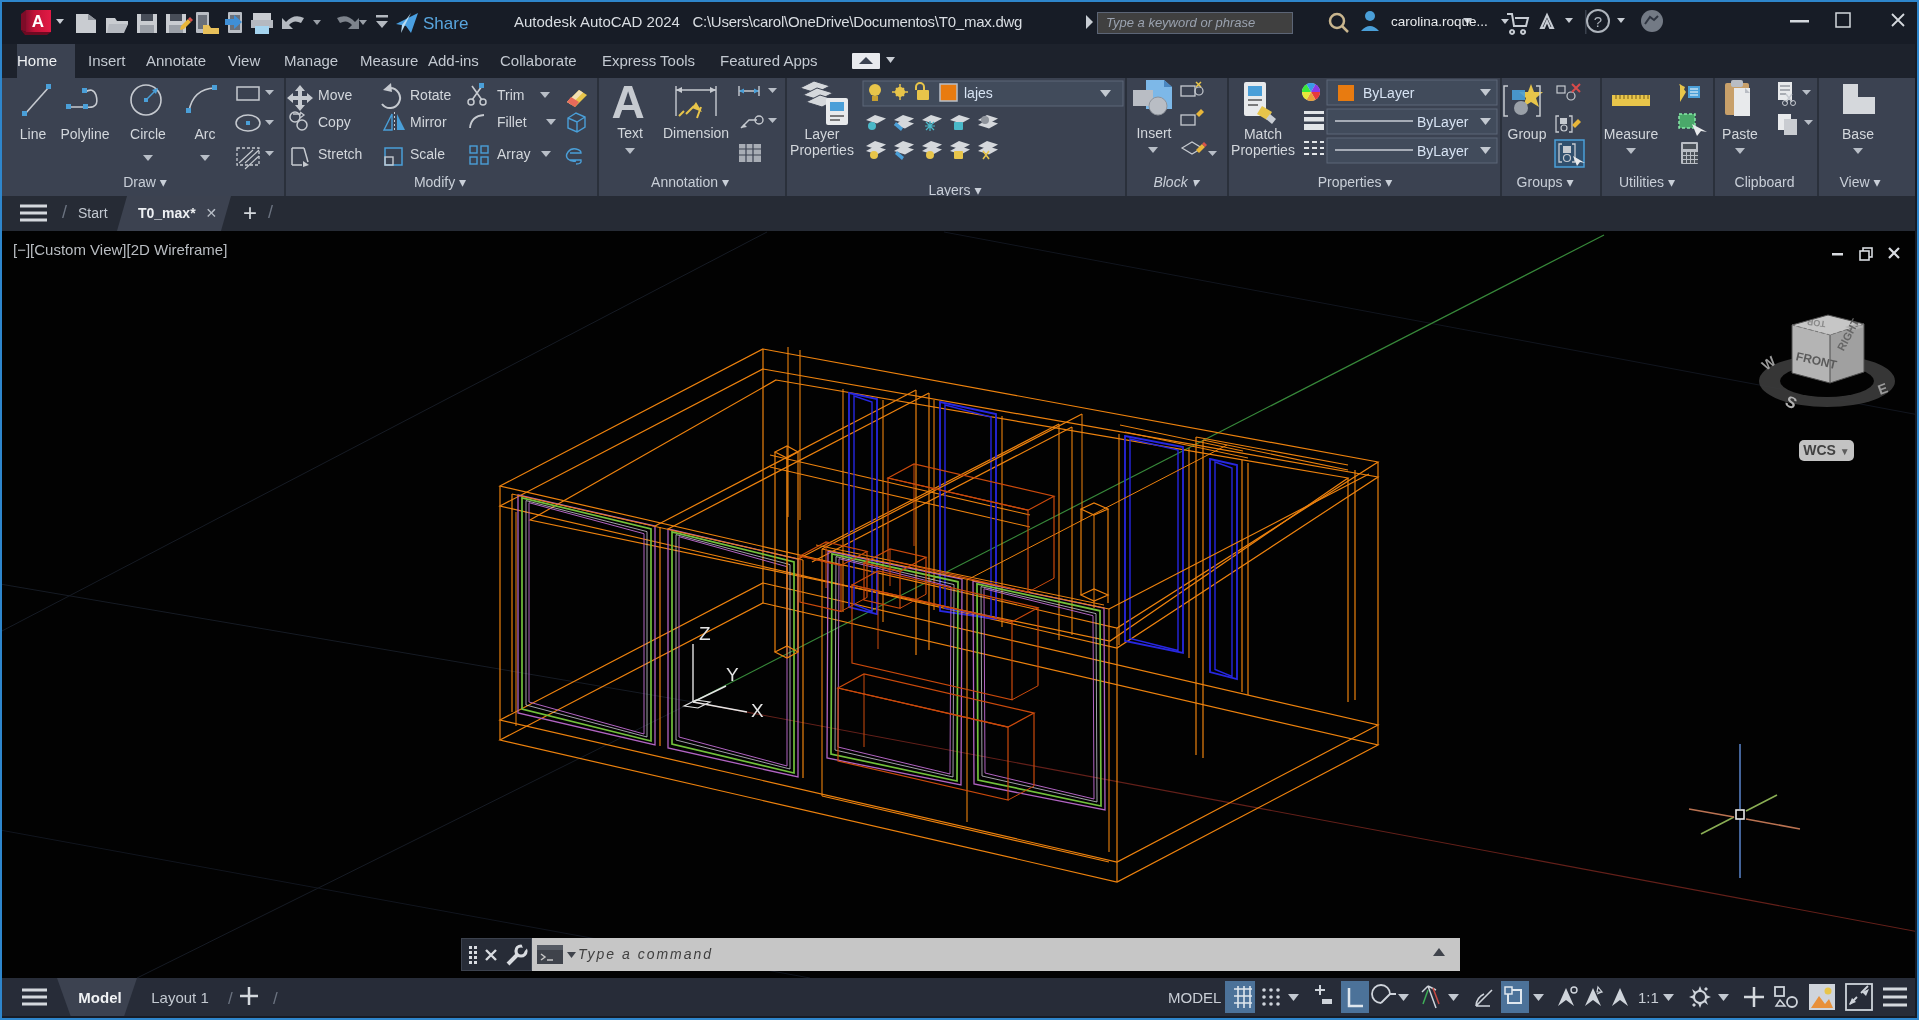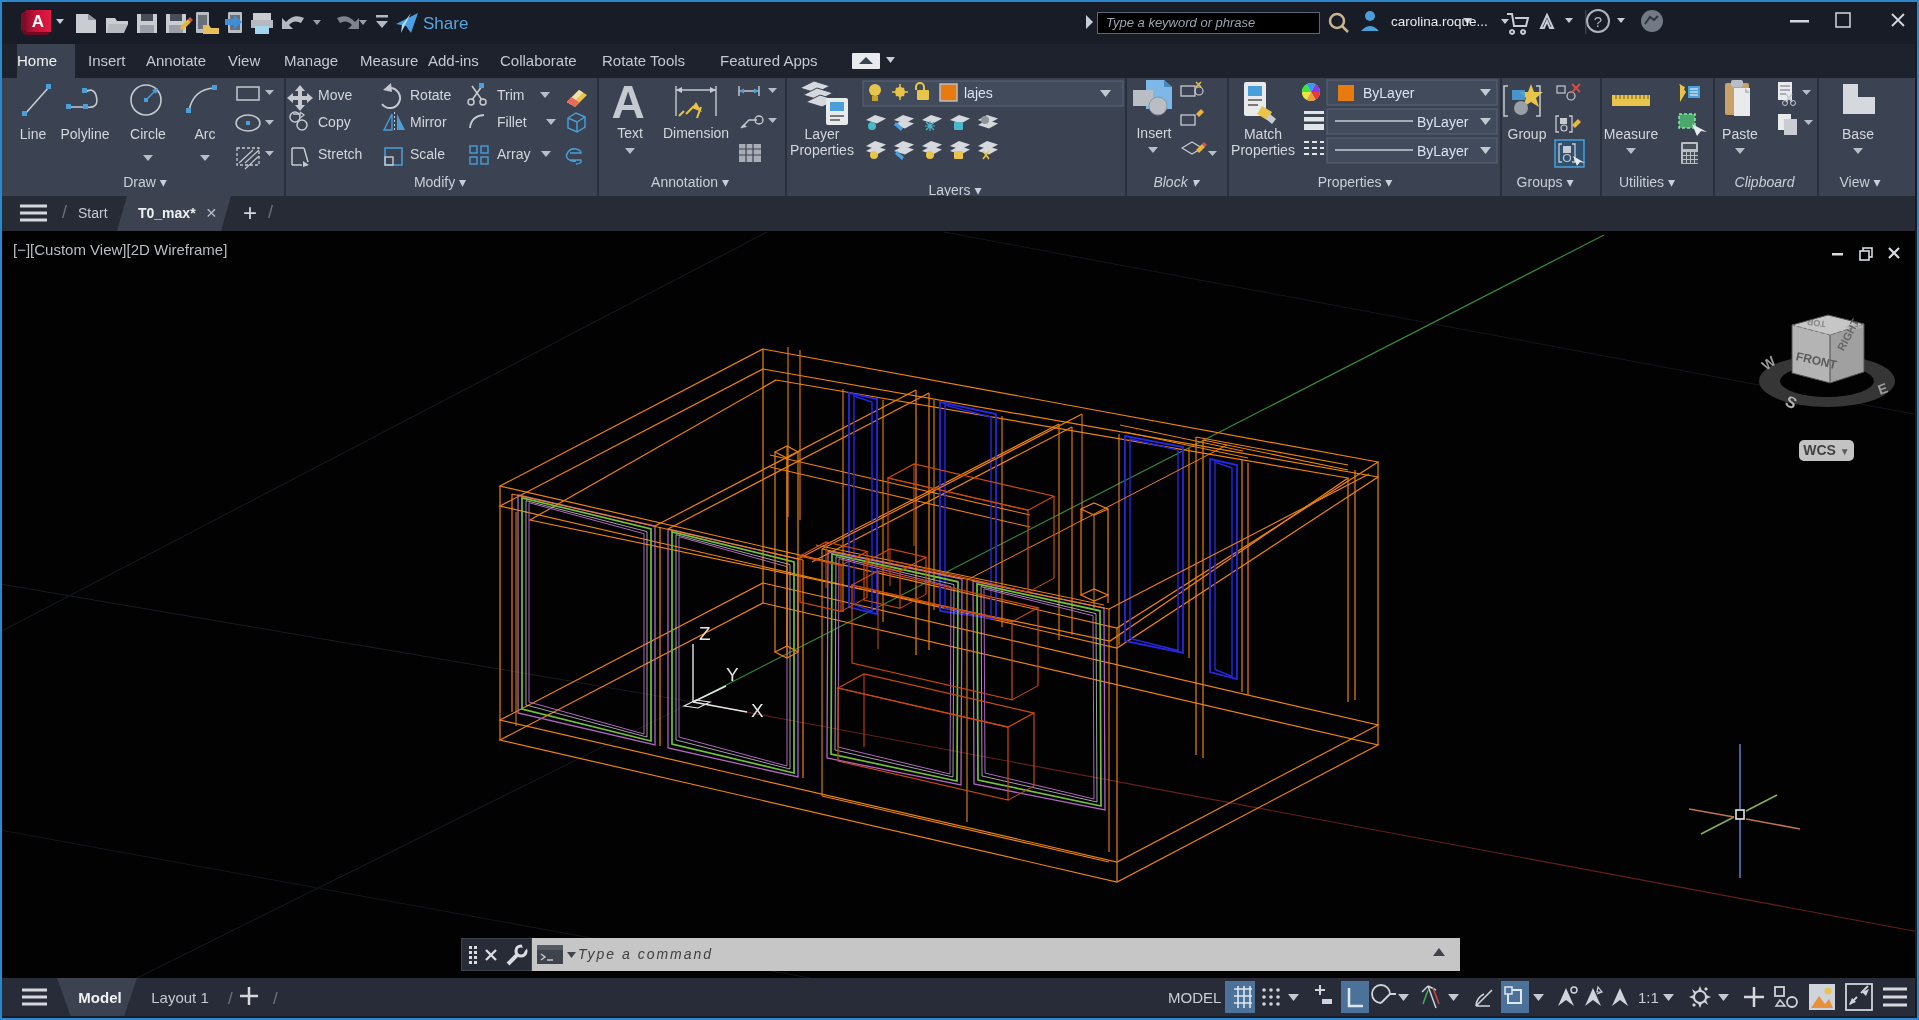--- a/index.html
+++ b/index.html
@@ -3,21 +3,21 @@
 <meta charset="utf-8">
 <style>
   * { margin:0; padding:0; box-sizing:border-box; }
   html,body { width:1919px; height:1020px; overflow:hidden; background:#000; }
   body { font-family:"Liberation Sans", sans-serif; position:relative; }
   #win { position:absolute; left:0; top:0; width:1919px; height:1020px; background:#171c26;
          }
   
   #titlebar { position:absolute; left:0; top:0; width:1915px; height:44px; background:#171c26; }
   #title-text { position:absolute; left:514px; top:13px; color:#d9dde2; font-size:15px; white-space:nowrap; }
-  #searchbox { position:absolute; left:1097px; top:12px; width:223px; height:22px; background:#000000;
+  #searchbox { position:absolute; left:1097px; top:12px; width:196px; height:22px; background:#404040;
                border:1px solid #5c6576; color:#9aa2af; font-style:italic; font-size:13px; line-height:20px; padding-left:8px;}
   #username { position:absolute; left:1391px; top:14px; color:#e8eaec; font-size:13.5px; width:103px; overflow:hidden; white-space:nowrap; }
   
   #tabrow { position:absolute; left:0; top:44px; width:1915px; height:34px; background:#1d222c; }
   .rtab { position:absolute; top:0; height:34px; color:#c3c9d1; font-size:15px; line-height:34px; text-align:left; }
   .rtab.active { background:#3b4251; color:#f0f2f4; }
   
   #ribbon { position:absolute; left:0; top:78px; width:1915px; height:118px; background:#3b4251; }
   .psep { position:absolute; top:0; width:2px; height:118px; background:#2a303b; }
   .plabel { position:absolute; top:92px; height:26px; color:#c9cfd8; font-size:14px; line-height:24px; text-align:center; }
@@ -88,20 +88,21 @@
       <path d="M355,22 q-8,-9 -18,-4 l3,5 q7,-4 12,2 l-4,4 h11 v-11 z" fill="#7d838c"></path>
       <path d="M359,20 l8,0 l-4,5 z" fill="#9aa0a8"></path>
 
       <rect x="376" y="15" width="12" height="2.5" fill="#b4b9c0"></rect>
       <path d="M376,21 l12,0 l-6,7 z" fill="#b4b9c0"></path>
 
       <path d="M396,24 l22,-11 l-7,20 l-5,-7 z" fill="#4aa0e2"></path>
       <path d="M411,13 l-9,12 l-1,8 l3,-6 z" fill="#b9ddf4"></path>
       <text x="423" y="29" font-size="17" fill="#58a5dd">Share</text>
     </svg>
+    <span id="title-text">Autodesk AutoCAD 2024&nbsp;&nbsp;&nbsp;<span style="letter-spacing:-0.25px;">C:\Users\carol\OneDrive\Documentos\T0_max.dwg</span></span>
     <svg width="40" height="44" style="position:absolute;left:1072px;top:0">
         <path d="M14,15 l7,7 l-7,7 z" fill="#c8cdd4"></path>
       </svg>
     <div id="searchbox">Type a keyword or phrase</div>
     <svg width="770" height="44" style="position:absolute;left:1325px;top:0">
       <circle cx="12" cy="21" r="7" fill="none" stroke="#c8b58e" stroke-width="2.5"></circle>
       <path d="M17,26 l6,6" stroke="#c8b58e" stroke-width="2.5"></path>
       <circle cx="45" cy="16" r="5" fill="#4a9fd8"></circle>
       <path d="M36,31 q9,-10 18,0 z" fill="#4a9fd8"></path>
       <path d="M138,18 l9,0 l-4.5,6 z" fill="#c8cdd4"></path>
@@ -127,21 +128,21 @@
   </div>
   <div id="tabrow">
     <div class="rtab active" style="left:17px;width:58px;">Home</div>
     <div class="rtab" style="left:88px;width:45px;">Insert</div>
     <div class="rtab" style="left:146px;width:68px;">Annotate</div>
     <div class="rtab" style="left:228px;width:42px;">View</div>
     <div class="rtab" style="left:284px;width:62px;">Manage</div>
     <div class="rtab" style="left:360px;width:54px;">Measure</div>
     <div class="rtab" style="left:428px;width:58px;">Add-ins</div>
     <div class="rtab" style="left:500px;width:88px;">Collaborate</div>
-    <div class="rtab" style="left:602px;width:104px;">Rotate Tools</div>
+    <div class="rtab" style="left:602px;width:104px;">Express Tools</div>
     <div class="rtab" style="left:720px;width:110px;">Featured Apps</div>
     <svg width="70" height="34" style="position:absolute;left:844px;top:0">
       <rect x="8" y="9" width="28" height="16" rx="1" fill="#e8eaee"></rect>
       <path d="M15,20 l7,-7 l7,7 z" fill="#3b4251"></path>
       <path d="M42,13 l9,0 l-4.5,6 z" fill="#c8cdd4"></path>
     </svg>
   </div>
   <div id="ribbon">
     <div class="psep" style="left:284px"></div>
     <div class="psep" style="left:597px"></div>
@@ -153,21 +154,21 @@
     <div class="psep" style="left:1713px"></div>
     <div class="psep" style="left:1817px"></div>
     <div class="plabel" style="left:90px;width:110px;">Draw <span class="dv">▾</span></div>
     <div class="plabel" style="left:385px;width:110px;">Modify <span class="dv">▾</span></div>
     <div class="plabel" style="left:635px;width:110px;">Annotation <span class="dv">▾</span></div>
     <div class="plabel" style="left:900px;width:110px;margin-top:8px;">Layers <span class="dv">▾</span></div>
     <div class="plabel" style="left:1121px;width:110px;font-style:italic;">Block <span class="dv">▾</span></div>
     <div class="plabel" style="left:1300px;width:110px;">Properties <span class="dv">▾</span></div>
     <div class="plabel" style="left:1490px;width:110px;">Groups <span class="dv">▾</span></div>
     <div class="plabel" style="left:1592px;width:110px;">Utilities <span class="dv">▾</span></div>
-    <div class="plabel" style="left:1712px;width:105px;font-style:italic;">Clipboard</div>
+    <div class="plabel" style="left:1712px;width:105px;">Clipboard</div>
     <div class="plabel" style="left:1818px;width:84px;">View <span class="dv">▾</span></div>
     <svg id="ribsvg" width="1915" height="118" style="position:absolute;left:0;top:0">
 <path d="M25,36 L49,9" stroke="#c6cad0" stroke-width="1.6" fill="none"></path>
 <rect x="22" y="33" width="5" height="5" fill="#4a9fd8"></rect>
         <rect x="46" y="6" width="5" height="5" fill="#4a9fd8"></rect>
 <path d="M69,29 h17 m0,0 q14,2 10,-12 q-3,-8 -11,-3" stroke="#c6cad0" stroke-width="1.6" fill="none"></path>
 <rect x="66" y="26" width="5" height="5" fill="#4a9fd8"></rect>
         <rect x="83" y="26" width="5" height="5" fill="#4a9fd8"></rect>
         <rect x="82" y="10" width="5" height="5" fill="#4a9fd8"></rect>
 <circle cx="146" cy="22" r="15" stroke="#c6cad0" stroke-width="1.6" fill="none"></circle>

